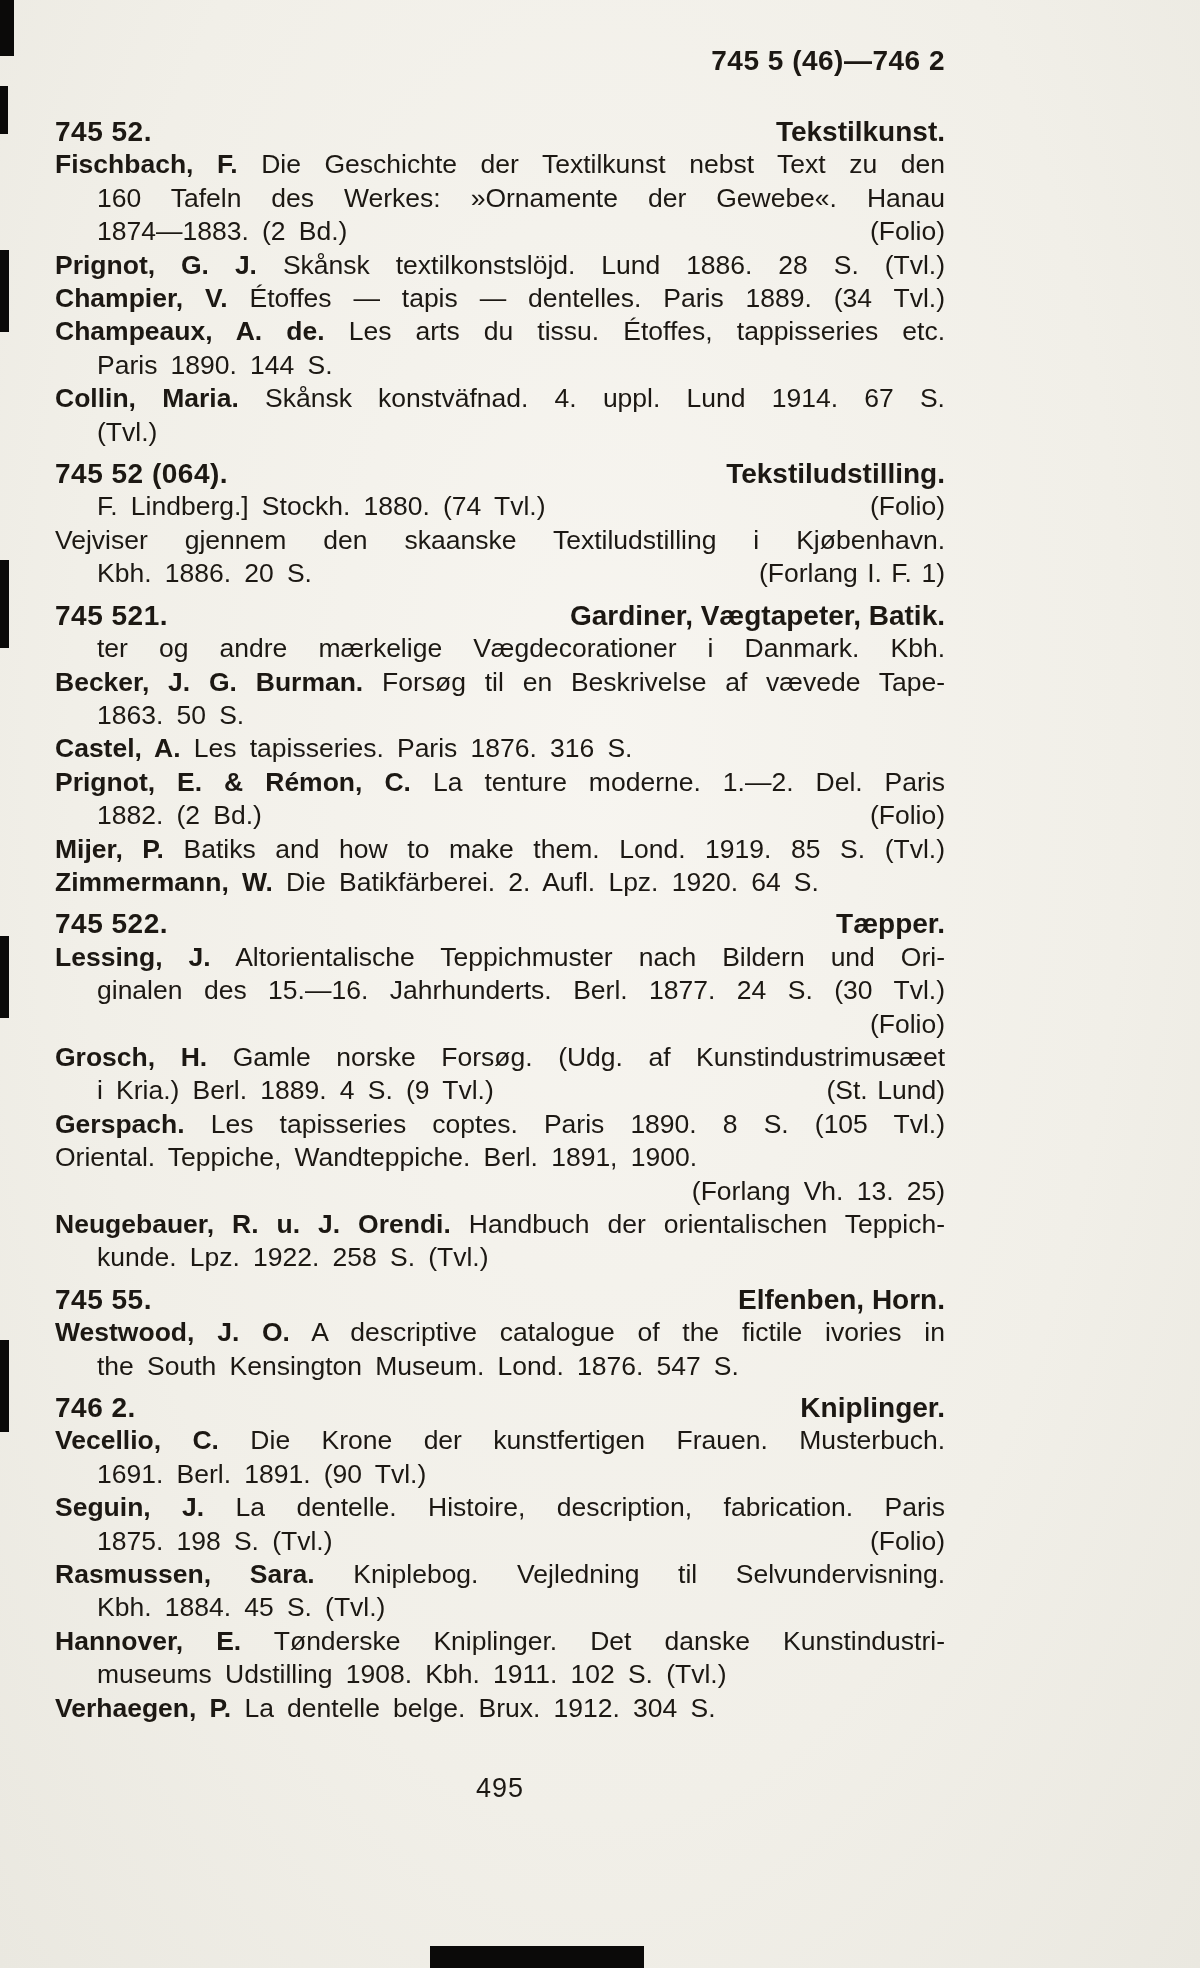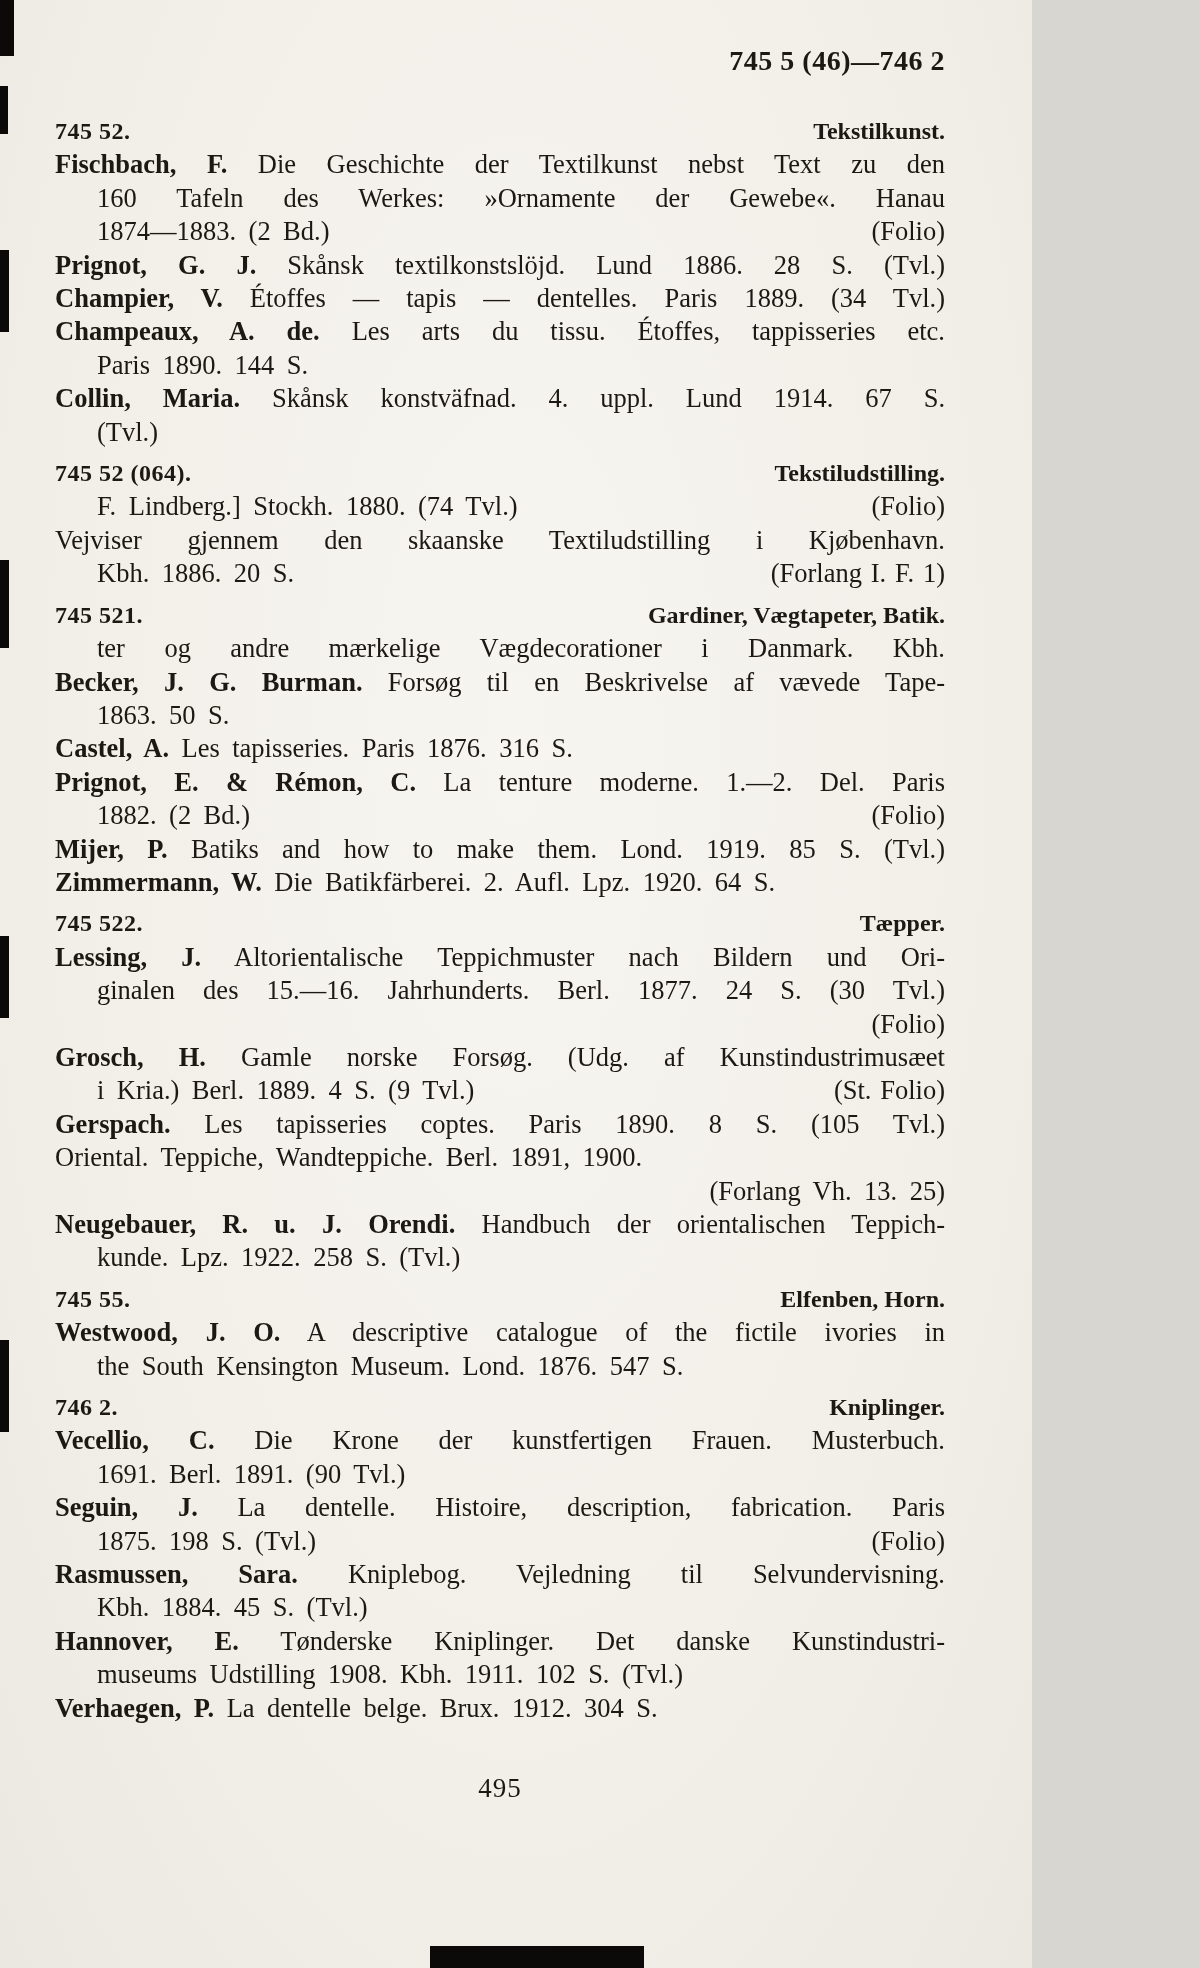--- a/index.html
+++ b/index.html
@@ -1,30 +1,30 @@
 <!DOCTYPE html>
 <html><head>
 <meta charset="utf-8">
 <style>
   html,body{margin:0;padding:0;}
   body{width:1200px;height:1968px;background:#d8d6d0;}
   .page{
-    position:relative;width:1032px;height:1968px;overflow:hidden;
+    position:relative;width:1200px;height:1968px;overflow:hidden;
     background:radial-gradient(ellipse at 50% 38%, #f7f5f0 0%, #f1efe8 62%, #eae8e0 100%);
-    font-family:Liberation Serif, serif;
+    font-family:Liberation Sans, sans-serif;
     color:#1c1813;
   }
   .content{position:absolute;left:55px;top:44px;width:890px;}
   .pghead{
     text-align:right;font-weight:bold;font-size:28px;line-height:33px;
     margin:0 0 38px 0;letter-spacing:0.5px;
   }
   .hd{
     display:flex;justify-content:space-between;align-items:baseline;
-    font-weight:bold;font-size:24px;line-height:33.4px;margin-top:8px;
+    font-weight:bold;font-size:28px;line-height:33.4px;margin-top:8px;
   }
   .hd .code{letter-spacing:0.5px;}
   .ln{
     font-size:26.5px;line-height:33.4px;margin:0;
     hyphens:none;overflow-wrap:normal;
   }
   .ln.j{text-align:justify;text-align-last:justify;-moz-text-align-last:justify;}
   .ln:not(.j){word-spacing:0.22em;}
   .ind{padding-left:42px;}
   .rt{float:right;word-spacing:0.08em;}
@@ -103,21 +103,21 @@
 
     <section>
       <div class="hd">
         <span class="code">745 522.</span>
         <span class="ttl">Tæpper.</span>
       </div>
       <p class="ln j"><b>Lessing, J.</b><span> Altorientalische Teppichmuster nach Bildern und Ori-</span></p>
       <p class="ln j ind"><span>ginalen des 15.—16. Jahrhunderts. Berl. 1877. 24 S. (30 Tvl.)</span></p>
       <p class="ln r-only"><span>(Folio)</span></p>
       <p class="ln j"><b>Grosch, H.</b><span> Gamle norske Forsøg. (Udg. af Kunstindustrimusæet</span></p>
-      <p class="ln ind"><span class="rt">(St. Folio)</span><span>i Kria.)  Berl. 1889.  4 S. (9 Tvl.)</span></p>
+      <p class="ln ind"><span class="rt">(St. Lund)</span><span>i Kria.)  Berl. 1889.  4 S. (9 Tvl.)</span></p>
       <p class="ln j"><b>Gerspach.</b><span> Les tapisseries coptes. Paris 1890. 8 S. (105 Tvl.)</span></p>
       <p class="ln"><span>Oriental. Teppiche, Wandteppiche.  Berl. 1891, 1900.</span></p>
       <p class="ln r-only"><span>(Forlang Vh. 13. 25)</span></p>
       <p class="ln j"><b>Neugebauer, R. u. J. Orendi.</b><span> Handbuch der orientalischen Teppich-</span></p>
       <p class="ln ind"><span>kunde.  Lpz. 1922.  258 S.  (Tvl.)</span></p>
     </section>
 
     <section>
       <div class="hd">
         <span class="code">745 55.</span>

